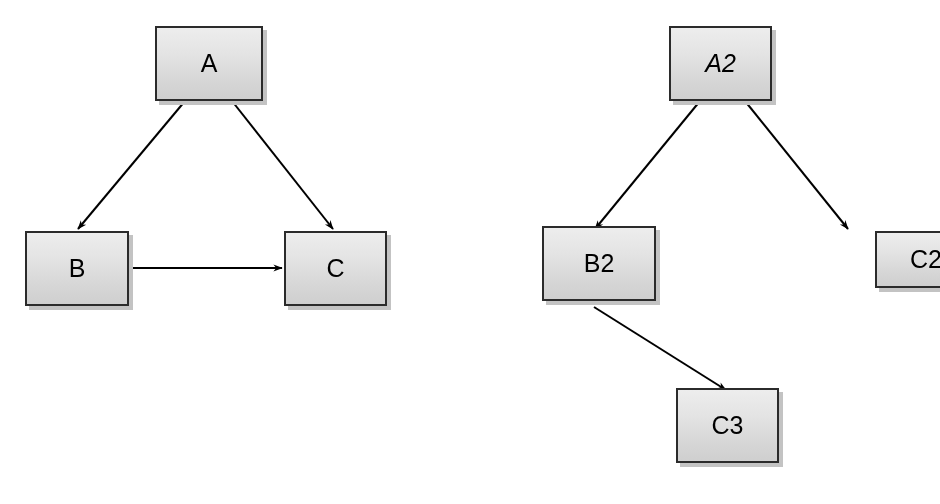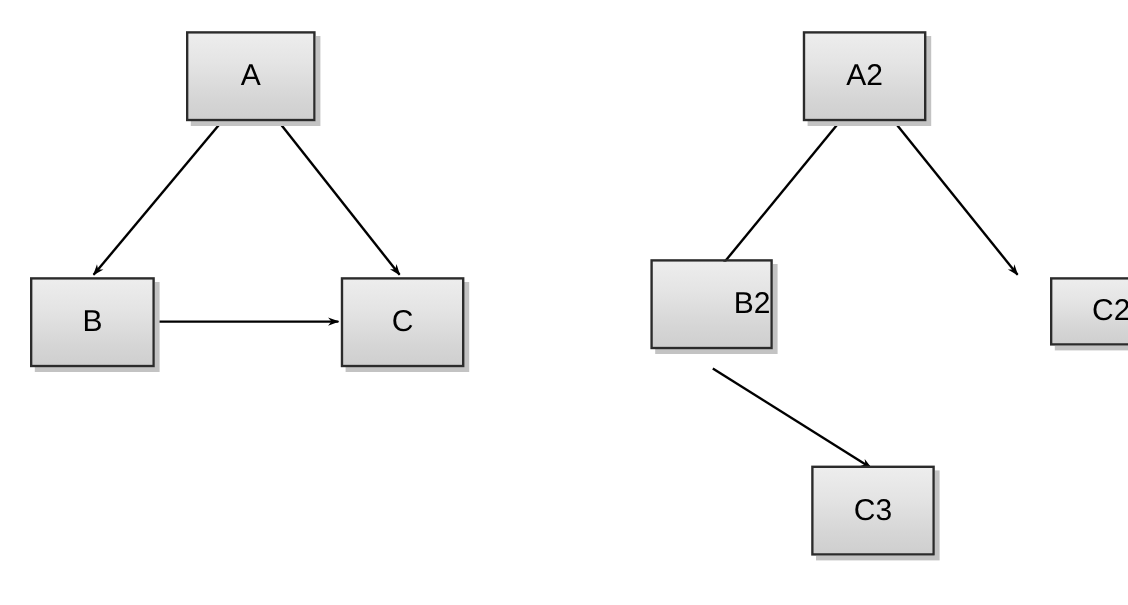--- a/index.html
+++ b/index.html
@@ -70,24 +70,24 @@
   <div id="nodes-group">
       <div class="node" style="left: 155px; top: 26px; width: 108px; height: 75px;">
         <span class="node-label">A</span>
       </div>
       <div class="node" style="left: 25px; top: 231px; width: 104px; height: 75px;">
         <span class="node-label">B</span>
       </div>
       <div class="node" style="left: 284px; top: 231px; width: 103px; height: 75px;">
         <span class="node-label">C</span>
       </div>
-      <div class="node" style="left: 669px; top: 26px; width: 103px; height: 75px;">
+      <div class="node" style="left: 669px; top: 26px; width: 103px; height: 75px; font-style: italic;">
         <span class="node-label">A2</span>
       </div>
-      <div class="node" style="left: 542px; top: 216px; width: 102px; height: 75px; justify-content: flex-end;">
+      <div class="node" style="left: 542px; top: 226px; width: 114px; height: 75px;">
         <span class="node-label">B2</span>
       </div>
       <div class="node" style="left: 844px; top: 231px; width: 102px; height: 57px; margin-left: 31px;">
         <span class="node-label">C2</span>
       </div>
       <div class="node" style="left: 676px; top: 388px; width: 103px; height: 75px;">
         <span class="node-label">C3</span>
       </div>
     </div>
 

